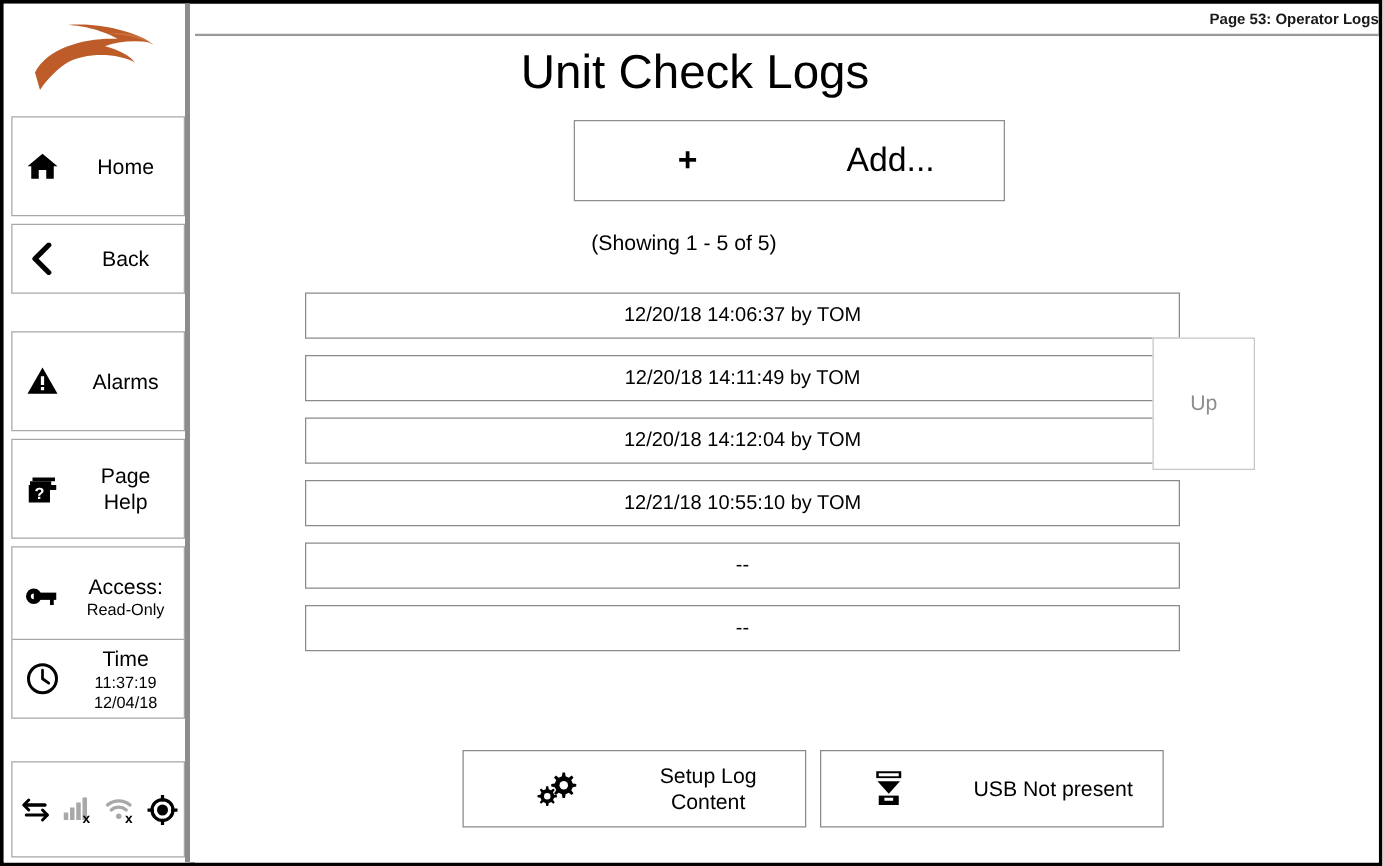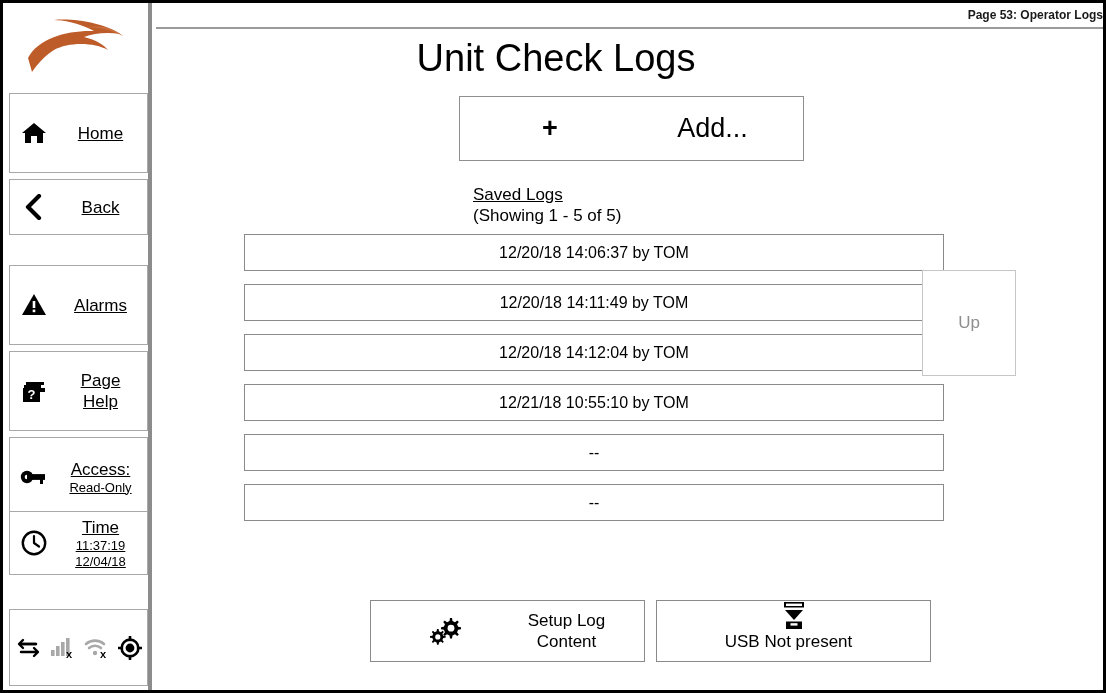--- a/index.html
+++ b/index.html
@@ -42,21 +42,20 @@
     width: 48px; min-width: 48px;
     display: flex; align-items: center; justify-content: center;
   }
   .nav-icon svg { display: block; }
   .nav-text {
     flex: 1;
     display: flex; flex-direction: column;
     align-items: center; justify-content: center;
     text-align: right;
     padding-right: 4px;
-    text-decoration: underline;
   }
   .nav-label { font-size: 17px; line-height: 21px; white-space: nowrap; }
   .nav-sub   { font-size: 13px; line-height: 16px; white-space: nowrap; }
 
   #nav-home   { top: 90px;  height: 80px; }
   #nav-back   { top: 176px; height: 56px; }
   #nav-alarms { top: 262px; height: 80px; }
   #nav-help   { top: 348px; height: 80px; }
   #nav-access { top: 434px; height: 80px; }
   #nav-time   { top: 508px; height: 64px; }
@@ -125,36 +124,36 @@
     width: 700px; height: 37px;
     border: 1px solid #8a8a8a;
     background: #ffffff;
     margin-bottom: 13px;
     display: flex; align-items: center; justify-content: center;
     font-size: 16px; color: #000;
   }
 
   .scroll-btn {
     position: absolute; left: 766px;
-    width: 94px;
+    width: 82px;
     border: 1px solid #c6c6c6;
     background: #ffffff;
     display: flex; align-items: center; justify-content: center;
     font-size: 17px; color: #8e8e8e;
   }
   #btn-up   { top: 241px; height: 106px; }
   #btn-down { top: 361px; height: 106px; }
 
   .bottom-btn {
     position: absolute; top: 571px; height: 62px;
     border: 1px solid #8a8a8a; background: #ffffff;
     display: flex; align-items: center;
   }
   #btn-setup-log { left: 214px; width: 275px; padding-left: 20px; }
-  #btn-usb       { left: 500px; width: 275px; flex-direction: column; }
+  #btn-usb       { left: 500px; width: 275px; }
   .bottom-btn .b-icon {
     width: 108px; min-width: 108px;
     display: flex; align-items: center; justify-content: center;
   }
   .bottom-btn .b-icon svg { display: block; }
   .bottom-btn .b-label {
     flex: 1; text-align: center;
     font-size: 17px; line-height: 21px; color: #000;
     padding-right: 10px;
     white-space: pre-line;
@@ -308,21 +307,20 @@
   <div id="main">
 
     <div id="screen-title">Unit Check Logs</div>
 
     <div id="add-button">
       <span class="plus">+</span>
       <span class="add-label">Add...</span>
     </div>
 
     <div id="saved-logs-head">
-      <div class="sl-title">Saved Logs</div>
       <div class="sl-count">(Showing 1 - 5 of 5)</div>
     </div>
 
     <div id="log-list">
       <div class="log-row">12/20/18 14:06:37 by TOM</div>
       <div class="log-row">12/20/18 14:11:49 by TOM</div>
       <div class="log-row">12/20/18 14:12:04 by TOM</div>
       <div class="log-row">12/21/18 10:55:10 by TOM</div>
       <div class="log-row">--</div>
       <div class="log-row">--</div>

